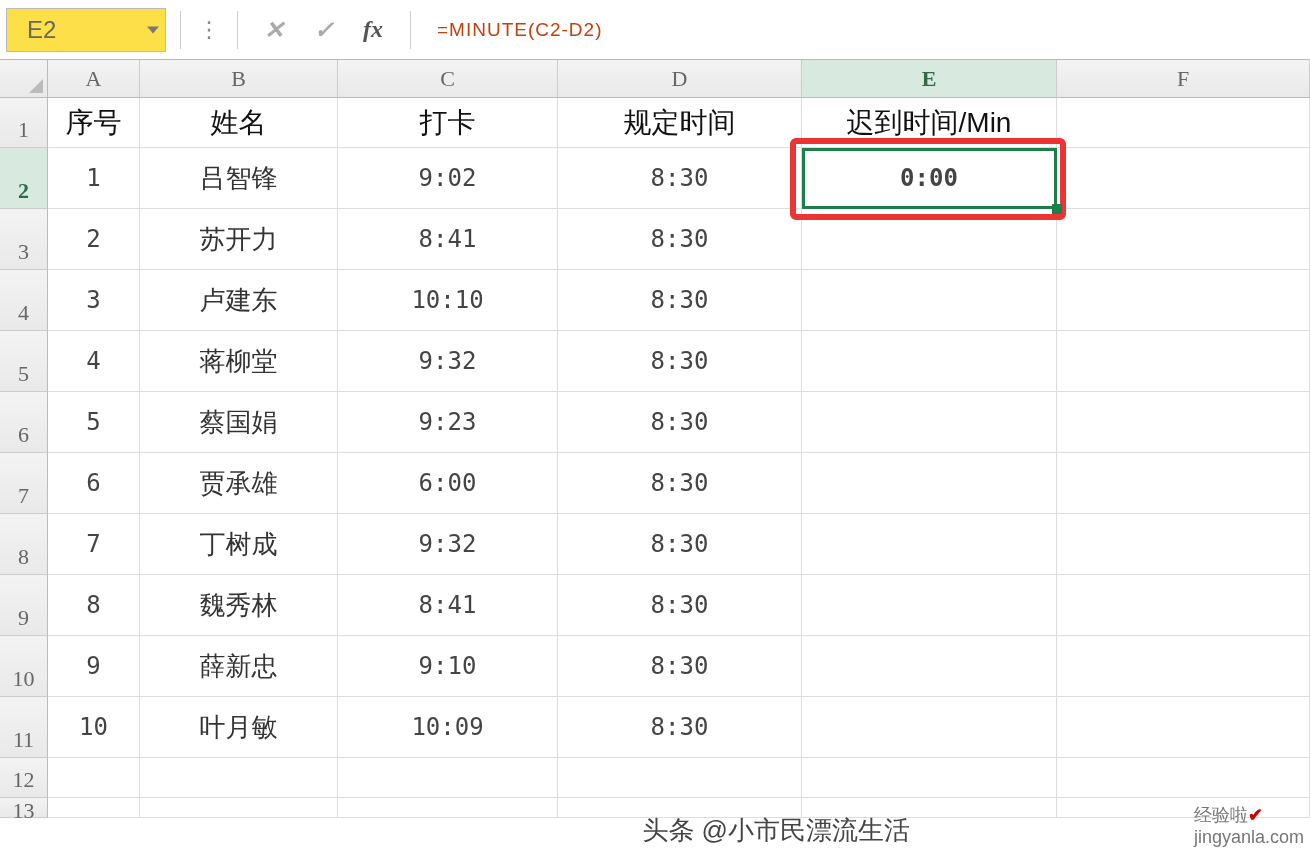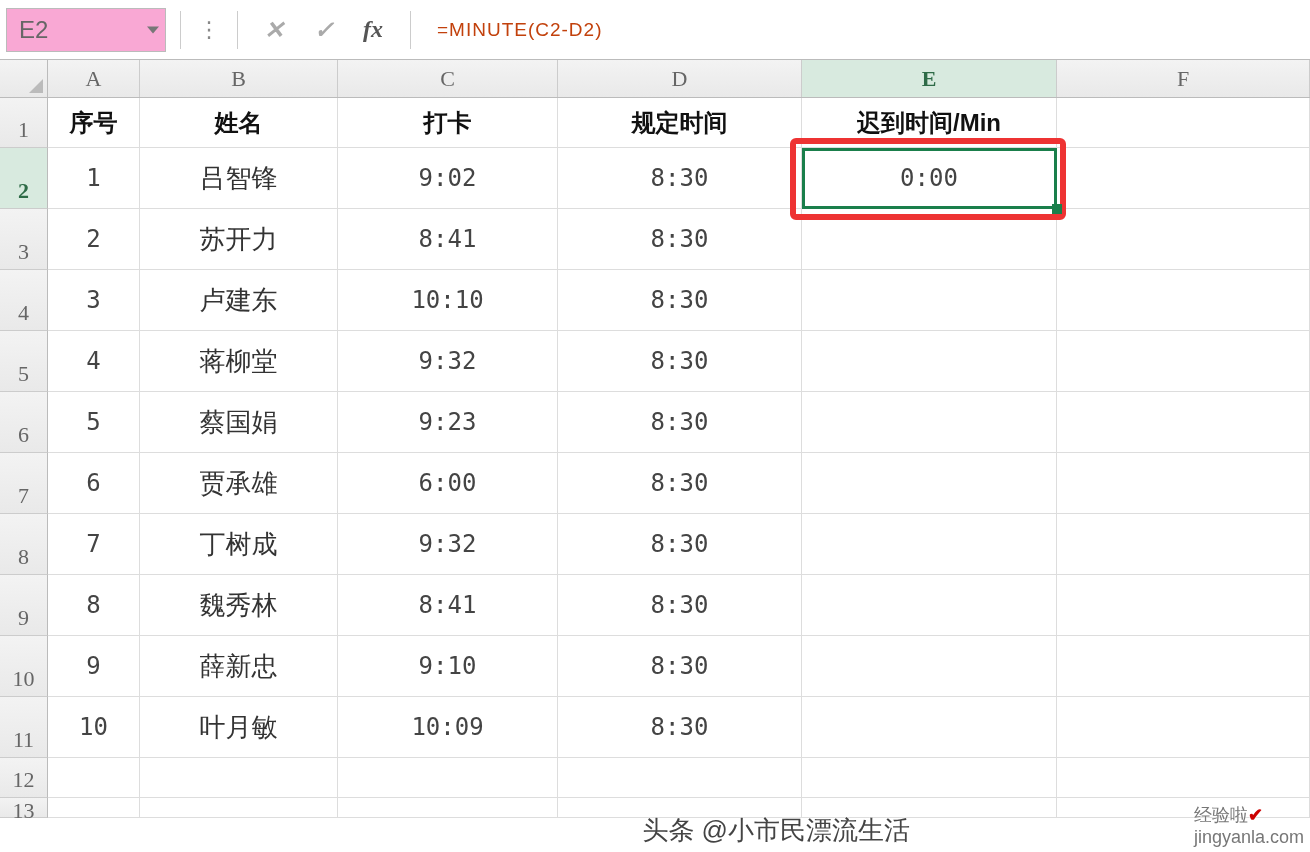--- a/index.html
+++ b/index.html
@@ -18,23 +18,23 @@
     display: flex;
     align-items: center;
     border-bottom: 1px solid #bbb;
     padding: 6px 6px 6px 6px;
     gap: 6px;
   }
   .cell-ref-box {
     width: 160px; height: 44px;
     border: 1px solid #bbb;
     display: flex; align-items: center;
-    background: #f9a8d4;
+    background: #fde047;
     font-size: 24px;
-    padding-left: 12px;
+    padding-left: 20px;
     position: relative;
     color: #666;
   }
   .cell-ref-box .dd {
     position: absolute; right: 6px; top: 50%; transform: translateY(-50%);
     width: 0; height: 0;
     border-left: 6px solid transparent;
     border-right: 6px solid transparent;
     border-top: 7px solid #777;
   }
@@ -101,21 +101,21 @@
     border-right: 1px solid #ccc;
     display: flex; align-items: center; justify-content: center;
     background: linear-gradient(#f3f3f3,#e9e9e9);
   }
   .ch.active { background: #d8eadf; color:#2e6b47; font-weight:600;}
   
   .wA { width: 92px; }
   .wB { width: 198px; }
   .wC { width: 220px; }
   .wD { width: 244px; }
-  .wE { width: 255px; }
+  .wE { width: 255px; font-weight: bold; }
   .wF { width: 253px; }
   
   .rows { }
   .row {
     display: flex;
     height: 61px;
   }
   .row.hdr { height: 50px;}
   .row.short { height: 40px;}
   .rh {
@@ -129,22 +129,22 @@
     color: #666;
     padding-bottom: 4px;
   }
   .rh.active { background:#d8eadf; color:#2e6b47; font-weight:600;}
   .cell {
     border-right: 1px solid #ddd;
     border-bottom: 1px solid #ddd;
     display: flex; align-items: center; justify-content: center;
   }
   .row.hdr .cell {
-    font-weight: 700;
-    font-size: 24px;
+    font-weight: 400;
+    font-size: 28px;
     color:#111;
   }
   .row .cell {
     font-size: 26px;
     color:#333;
     font-family: SimSun, "Times New Roman", serif;
   }
   .row.hdr .cell { font-family: "Microsoft YaHei", SimHei, sans-serif;}
   .row .cell.num, .row .cell.time {
     font-family: Consolas, monospace;

